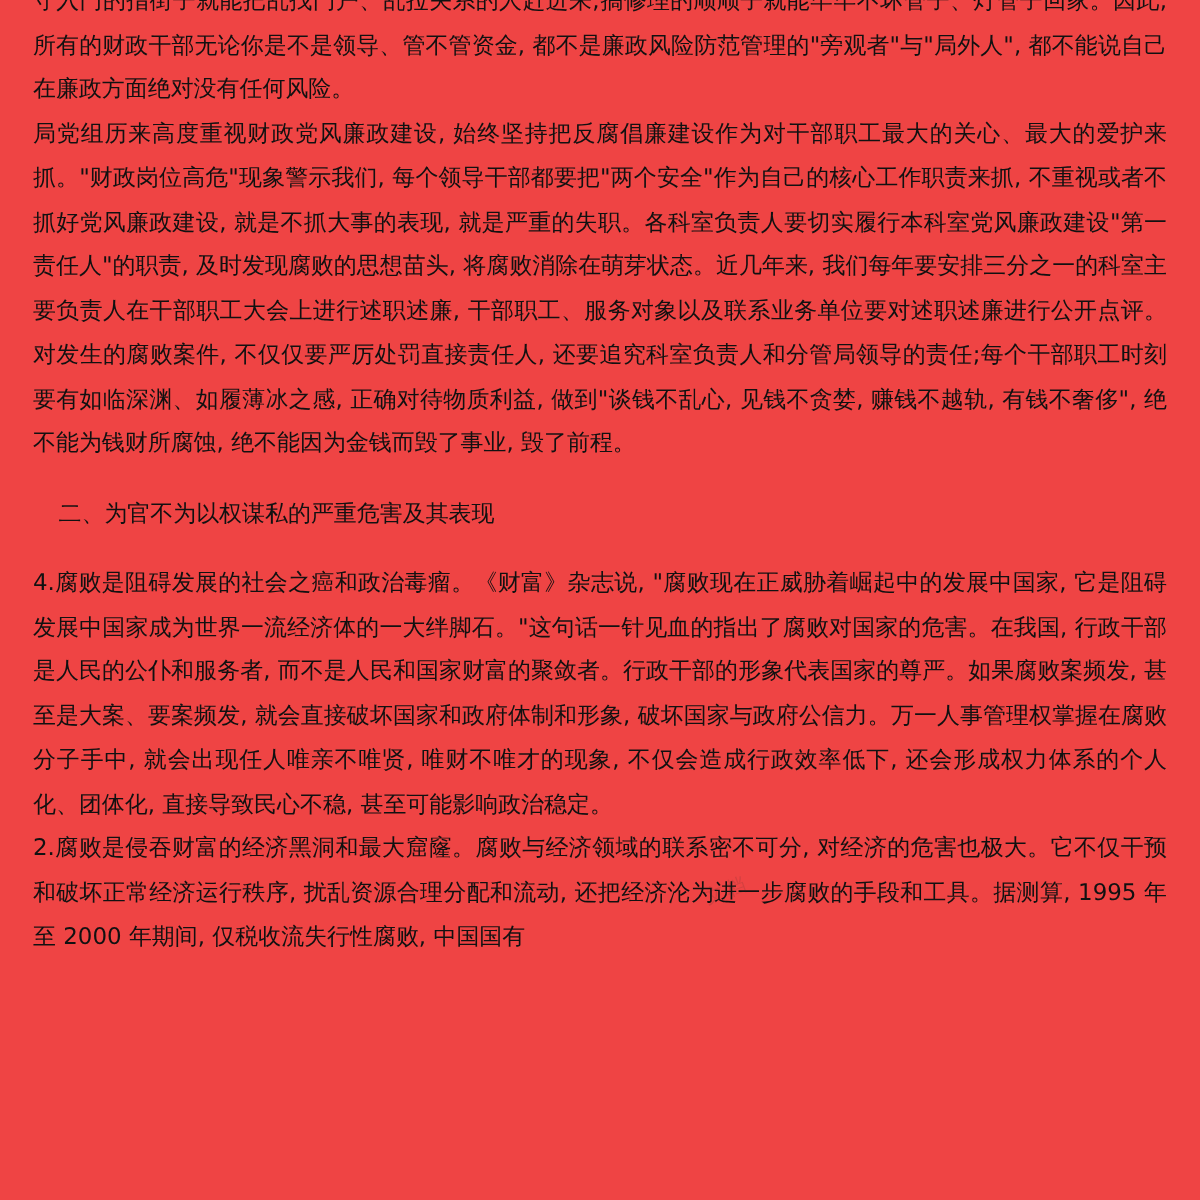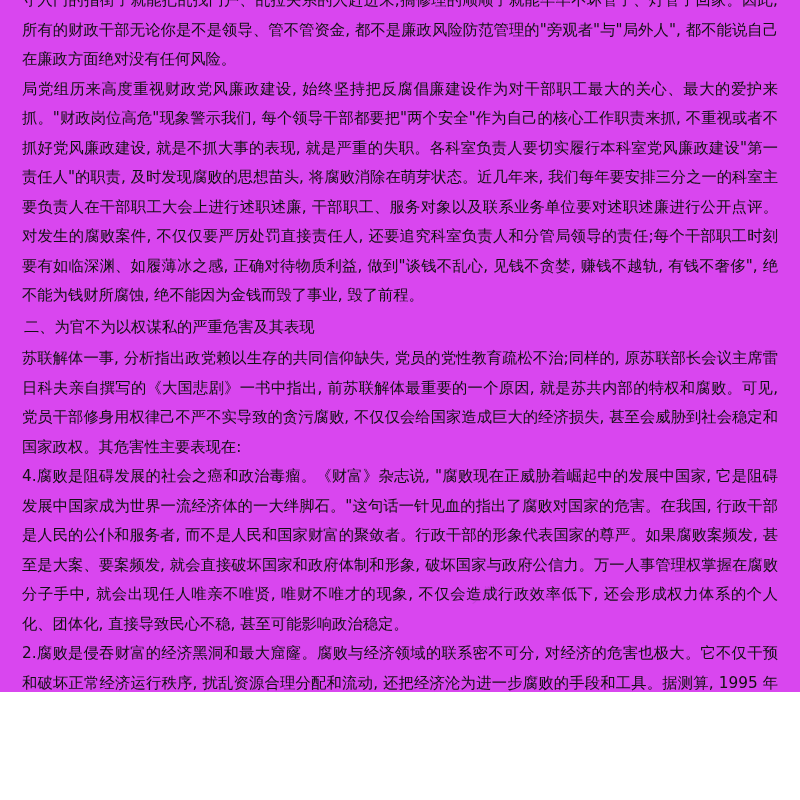--- a/index.html
+++ b/index.html
@@ -9,43 +9,43 @@
   body {
     width: 800px;
     height: 800px;
     background: #ffffff;
     font-family: "DejaVu Sans", "Liberation Sans", sans-serif;
     overflow: hidden;
   }
   .page {
     position: relative;
     width: 800px;
-    height: 692px;
+    height: 800px;
     box-sizing: border-box;
     padding: 0 22px;
-    background: #d946ef;
+    background: #ef4444;
     overflow: hidden;
   }
   .doc-body {
     position: relative;
     top: -14px;
     color: #111111;
     font-size: 15.3px;
     line-height: 29.5px;
     text-align: justify;
     text-justify: inter-ideograph;
     letter-spacing: 0px;
   }
   p {
     margin: 0;
     text-indent: 0;
     word-break: break-all;
   }
   .heading {
-    margin: 2px;
+    margin: 17px;
     font-weight: normal;
     font-size: 15.3px;
     line-height: 29.5px;
   }
   .watermark {
     position: absolute;
     left: 470px;
     top: 560px;
     width: 170px;
     height: 46px;
@@ -59,18 +59,17 @@
   }
 </style>
 </head>
 <body>
 
 <div class="page">
   <div class="doc-body">
     <p class="body-text">守入门的指街子就能把乱找门户、乱拉关系的人赶进来;搞修理的顺顺子就能牢牢不坏管子、灯管子回家。因此, 所有的财政干部无论你是不是领导、管不管资金, 都不是廉政风险防范管理的"旁观者"与"局外人", 都不能说自己在廉政方面绝对没有任何风险。</p>
     <p class="body-text">局党组历来高度重视财政党风廉政建设, 始终坚持把反腐倡廉建设作为对干部职工最大的关心、最大的爱护来抓。"财政岗位高危"现象警示我们, 每个领导干部都要把"两个安全"作为自己的核心工作职责来抓, 不重视或者不抓好党风廉政建设, 就是不抓大事的表现, 就是严重的失职。各科室负责人要切实履行本科室党风廉政建设"第一责任人"的职责, 及时发现腐败的思想苗头, 将腐败消除在萌芽状态。近几年来, 我们每年要安排三分之一的科室主要负责人在干部职工大会上进行述职述廉, 干部职工、服务对象以及联系业务单位要对述职述廉进行公开点评。对发生的腐败案件, 不仅仅要严厉处罚直接责任人, 还要追究科室负责人和分管局领导的责任;每个干部职工时刻要有如临深渊、如履薄冰之感, 正确对待物质利益, 做到"谈钱不乱心, 见钱不贪婪, 赚钱不越轨, 有钱不奢侈", 绝不能为钱财所腐蚀, 绝不能因为金钱而毁了事业, 毁了前程。</p>
     <p class="heading">二、为官不为以权谋私的严重危害及其表现</p>
-    <p class="body-text">苏联解体一事, 分析指出政党赖以生存的共同信仰缺失, 党员的党性教育疏松不治;同样的, 原苏联部长会议主席雷日科夫亲自撰写的《大国悲剧》一书中指出, 前苏联解体最重要的一个原因, 就是苏共内部的特权和腐败。可见, 党员干部修身用权律己不严不实导致的贪污腐败, 不仅仅会给国家造成巨大的经济损失, 甚至会威胁到社会稳定和国家政权。其危害性主要表现在:</p>
     <p class="body-text">4.腐败是阻碍发展的社会之癌和政治毒瘤。《财富》杂志说, "腐败现在正威胁着崛起中的发展中国家, 它是阻碍发展中国家成为世界一流经济体的一大绊脚石。"这句话一针见血的指出了腐败对国家的危害。在我国, 行政干部是人民的公仆和服务者, 而不是人民和国家财富的聚敛者。行政干部的形象代表国家的尊严。如果腐败案频发, 甚至是大案、要案频发, 就会直接破坏国家和政府体制和形象, 破坏国家与政府公信力。万一人事管理权掌握在腐败分子手中, 就会出现任人唯亲不唯贤, 唯财不唯才的现象, 不仅会造成行政效率低下, 还会形成权力体系的个人化、团体化, 直接导致民心不稳, 甚至可能影响政治稳定。</p>
     <p class="body-text">2.腐败是侵吞财富的经济黑洞和最大窟窿。腐败与经济领域的联系密不可分, 对经济的危害也极大。它不仅干预和破坏正常经济运行秩序, 扰乱资源合理分配和流动, 还把经济沦为进一步腐败的手段和工具。据测算, 1995 年至 2000 年期间, 仅税收流失行性腐败, 中国国有</p>
   </div>
   <div class="watermark">文档</div>
 </div>
 
 </body></html>

